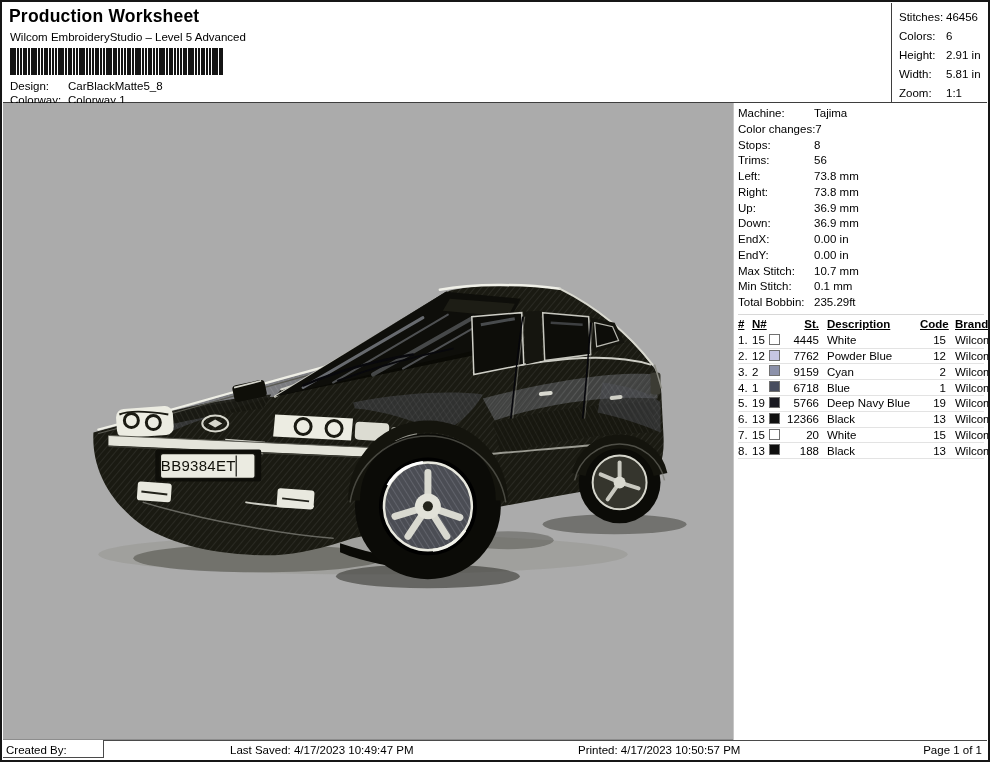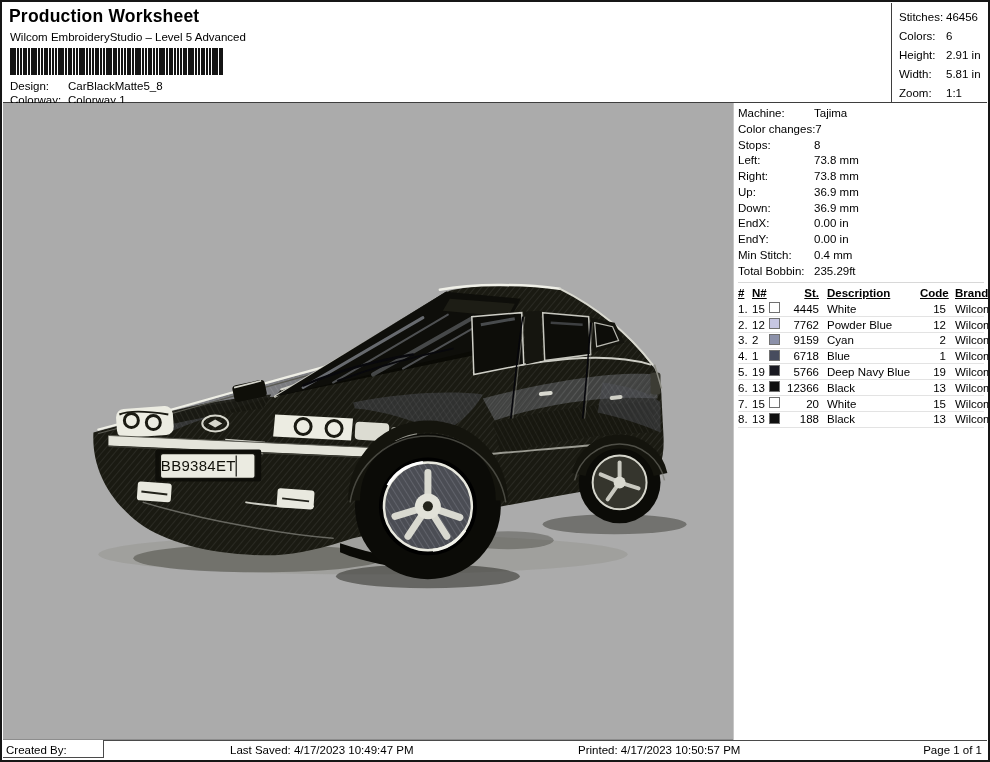--- a/index.html
+++ b/index.html
@@ -322,20 +322,24 @@
       </div>
       <div class="mrow">
         <span class="lbl">Color changes:</span>
         <span class="val">7</span>
       </div>
       <div class="mrow">
         <span class="lbl">Stops:</span>
         <span class="val">8</span>
       </div>
       <div class="mrow">
+        <span class="lbl">Trims:</span>
+        <span class="val">56</span>
+      </div>
+      <div class="mrow">
         <span class="lbl">Left:</span>
         <span class="val">73.8 mm</span>
       </div>
       <div class="mrow">
         <span class="lbl">Right:</span>
         <span class="val">73.8 mm</span>
       </div>
       <div class="mrow">
         <span class="lbl">Up:</span>
         <span class="val">36.9 mm</span>
@@ -346,22 +350,26 @@
       </div>
       <div class="mrow">
         <span class="lbl">EndX:</span>
         <span class="val">0.00 in</span>
       </div>
       <div class="mrow">
         <span class="lbl">EndY:</span>
         <span class="val">0.00 in</span>
       </div>
       <div class="mrow">
+        <span class="lbl">Max Stitch:</span>
+        <span class="val">10.7 mm</span>
+      </div>
+      <div class="mrow">
         <span class="lbl">Min Stitch:</span>
-        <span class="val">0.4 mm</span>
+        <span class="val">0.1 mm</span>
       </div>
       <div class="mrow">
         <span class="lbl">Total Bobbin:</span>
         <span class="val">235.29ft</span>
       </div>
     </div>
   <div class="stopblock">
     <div class="tgrid thead">
       <span class="c-num">#</span>
       <span class="c-n">N#</span>

